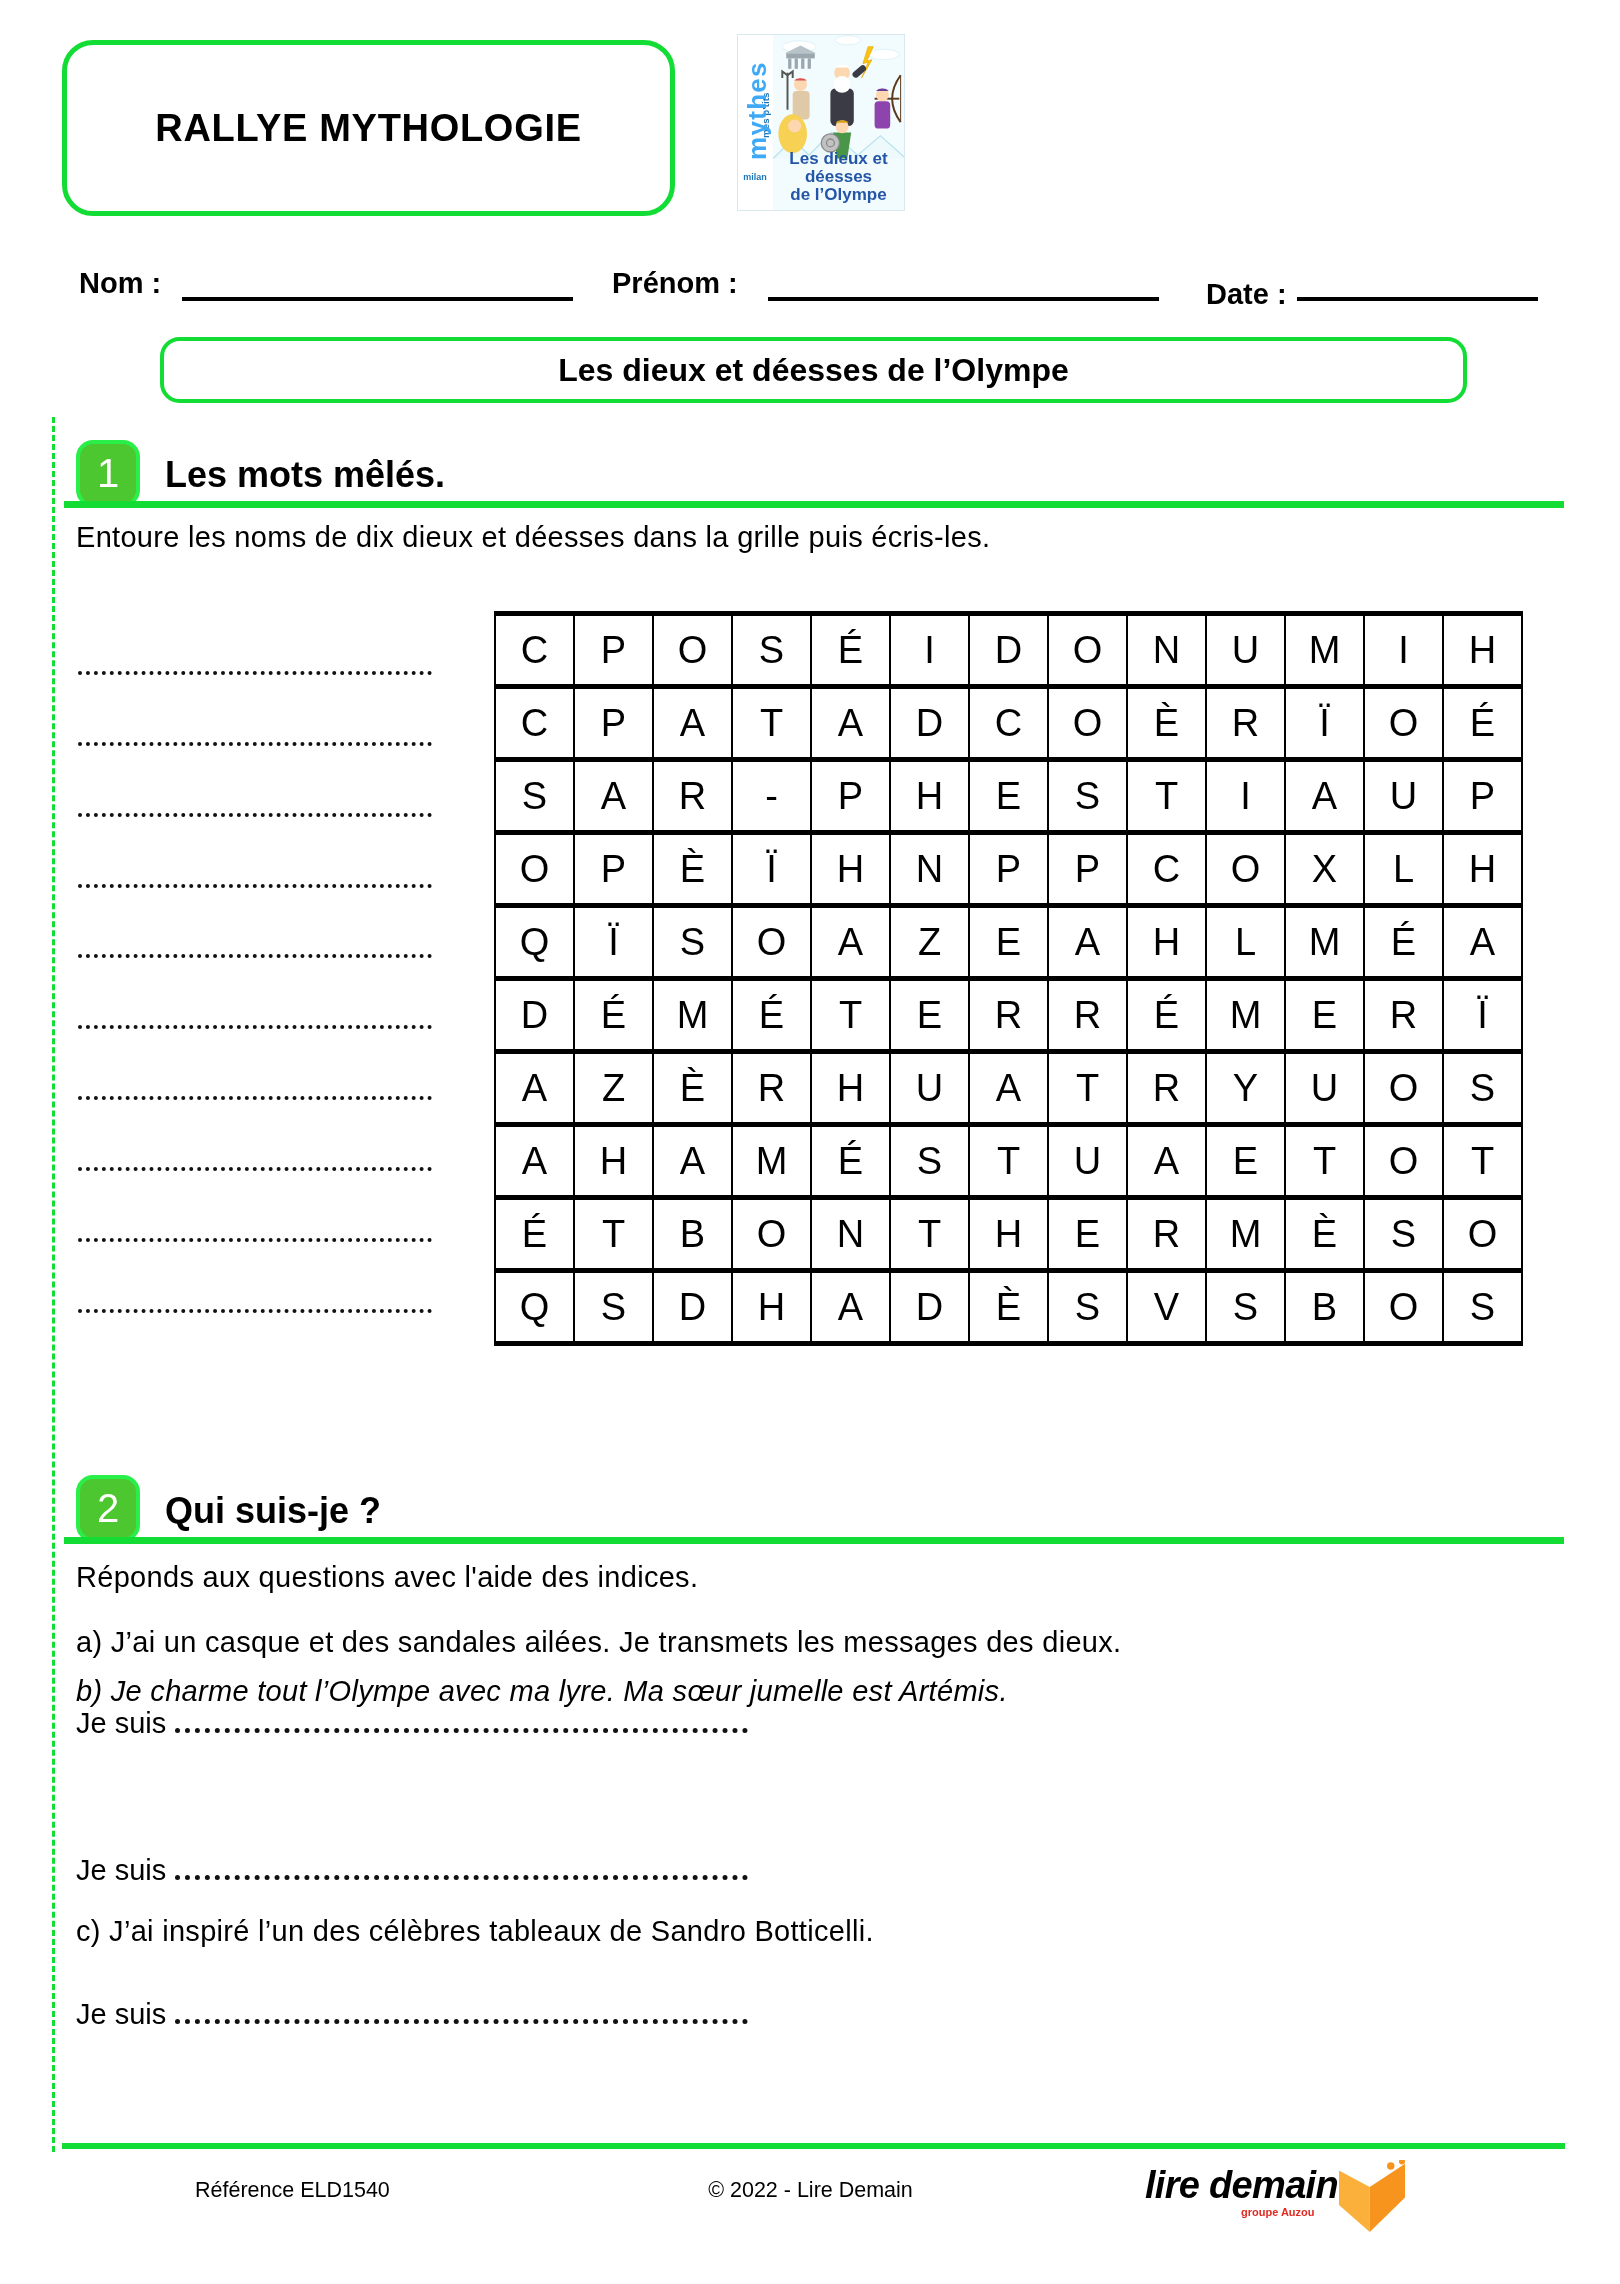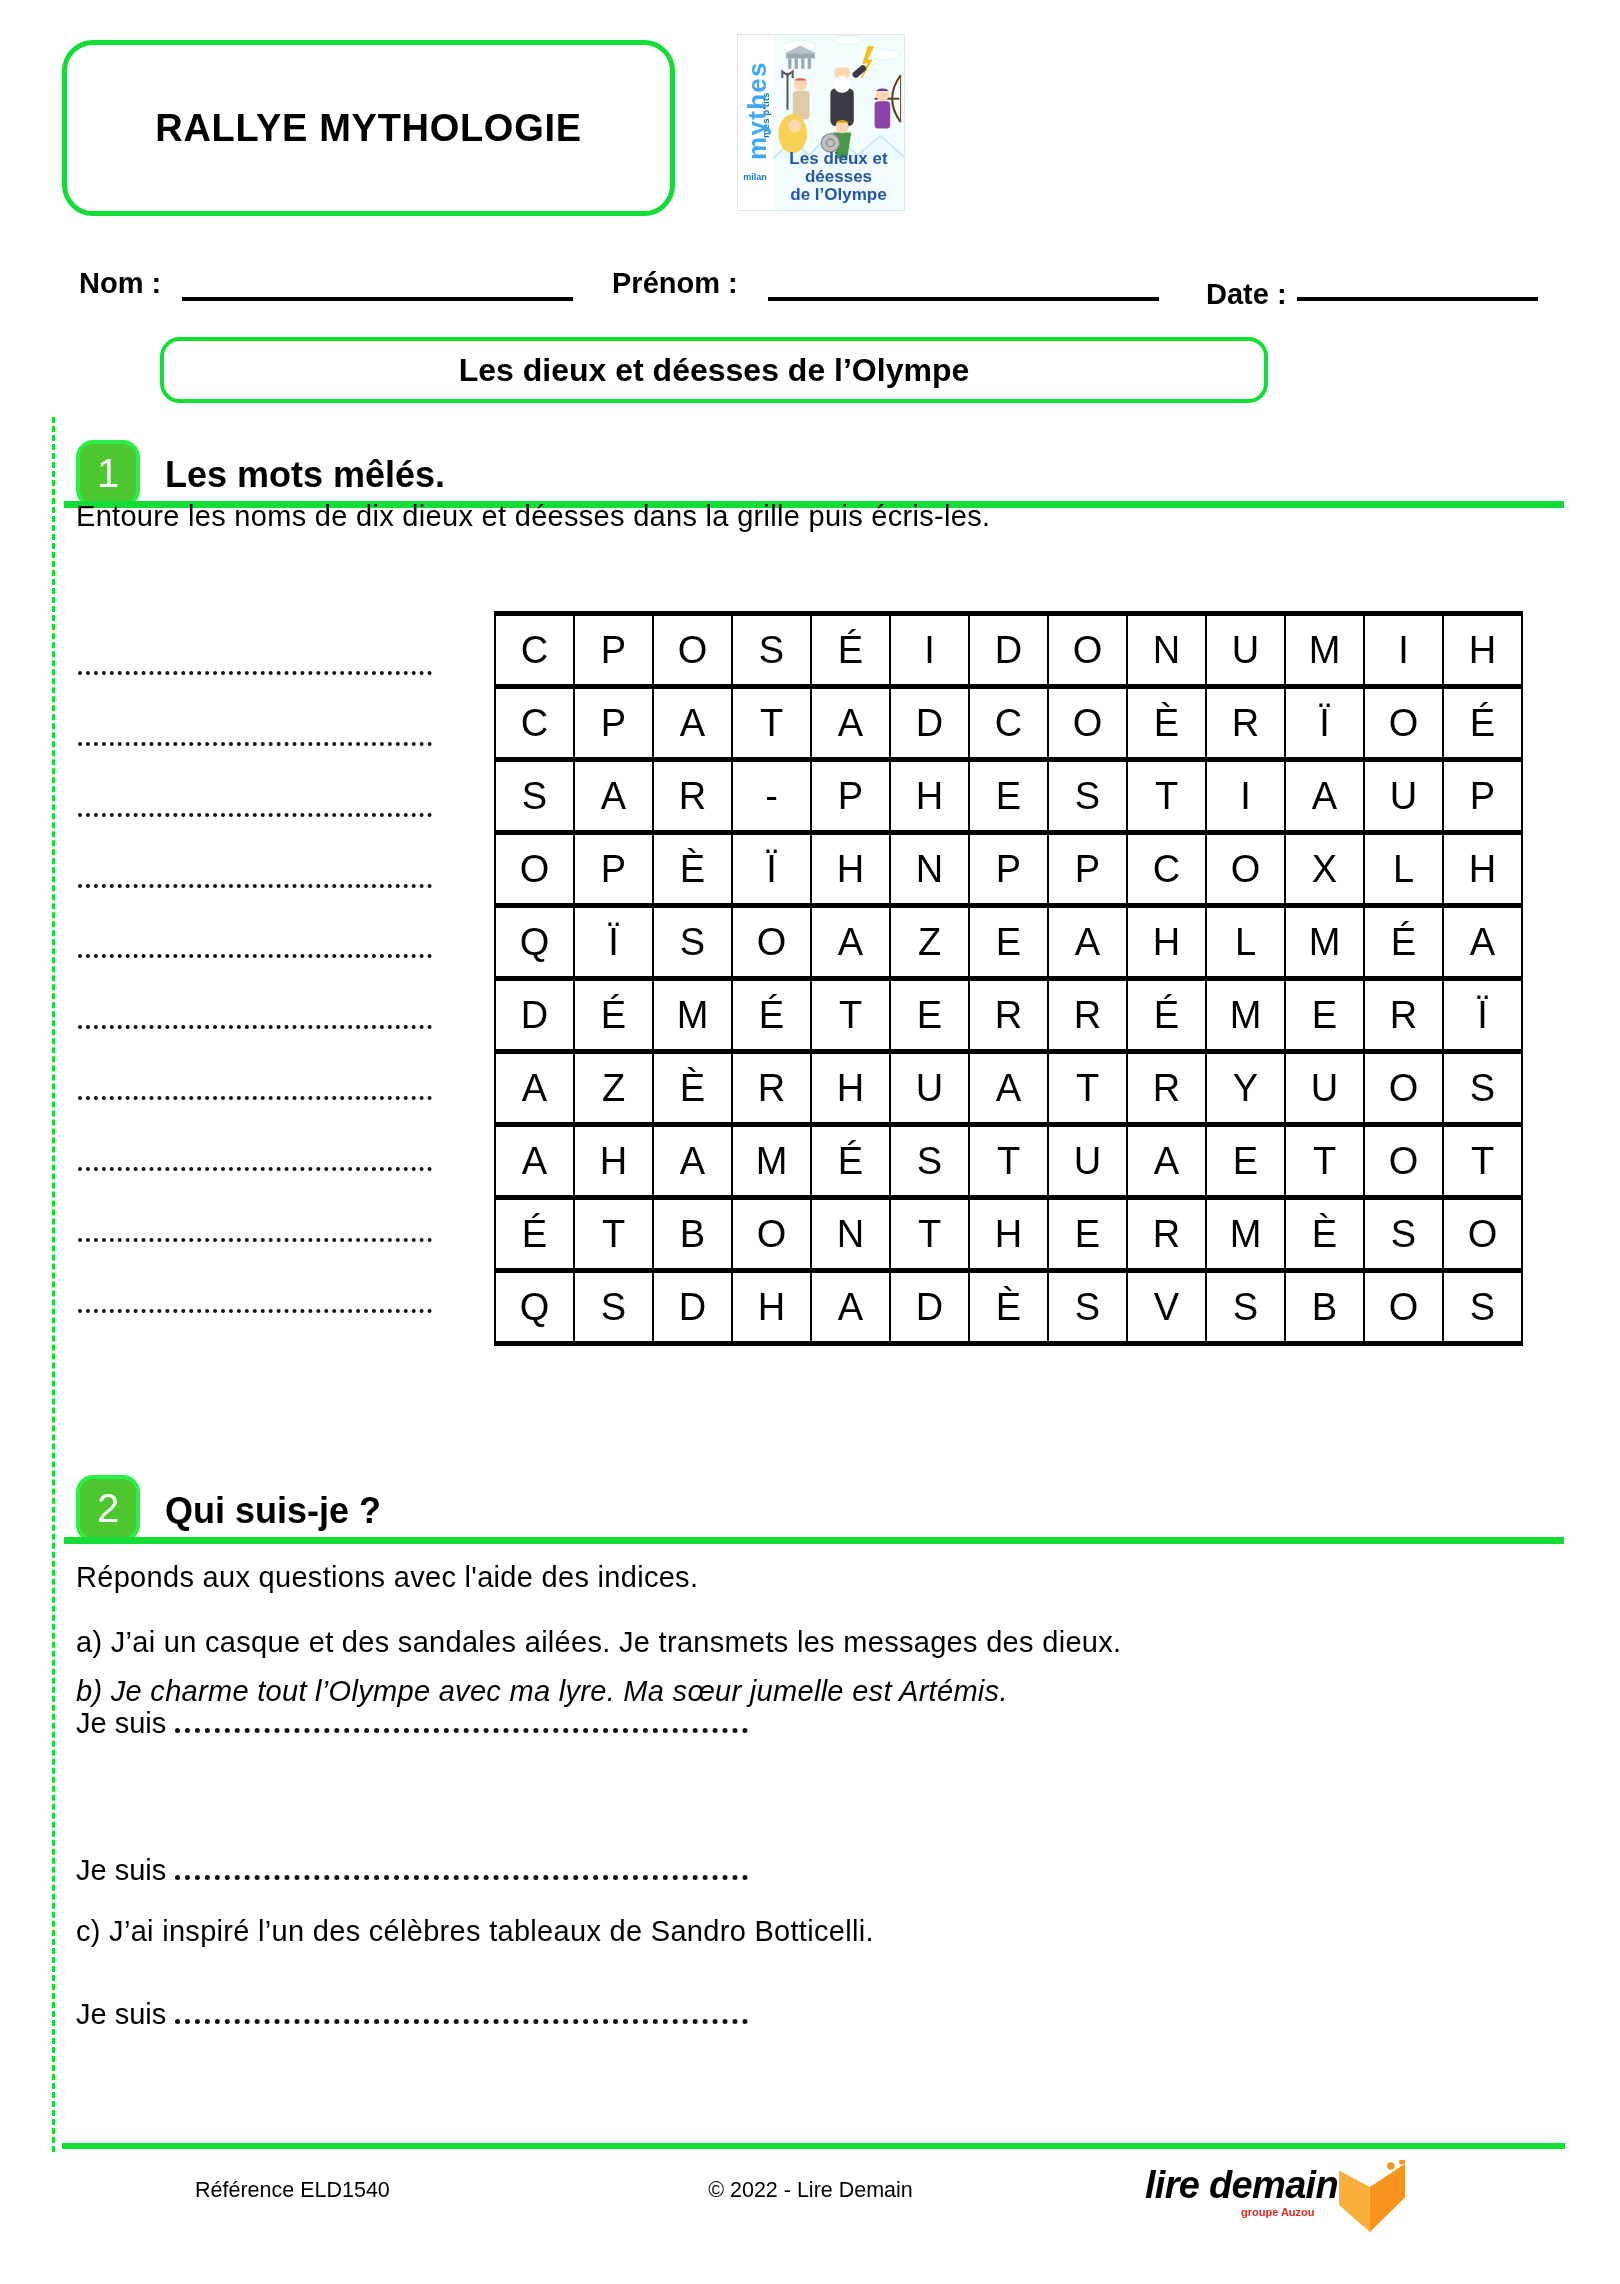--- a/index.html
+++ b/index.html
@@ -44,21 +44,21 @@
     color:var(--cover-blue);font-weight:bold;font-size:17px;line-height:18px;
   }
   .cover-art{position:absolute;left:35px;top:0;width:133px;height:130px;}
 
   
   .id-label{position:absolute;top:267px;font-size:29px;font-weight:bold;}
   .id-line{position:absolute;top:297px;height:0;border-bottom:4.6px solid #000;}
 
   
   .banner{
-    position:absolute;left:160px;top:337px;width:1108px;height:66px;
+    position:absolute;left:160px;top:337px;width:1307px;height:66px;
     border:4.6px solid var(--green);border-radius:19.5px;background:#fff;
     display:flex;align-items:center;justify-content:center;
     font-size:32px;font-weight:bold;
   }
 
   
   .badge{
     position:absolute;width:64px;height:67px;background:var(--badge-fill);
     border:4.6px solid var(--badge-border);border-radius:17px;color:#fff;
     font-size:40px;display:flex;align-items:center;justify-content:center;
@@ -71,21 +71,21 @@
   .sec-line{position:absolute;left:64px;width:1500px;height:7.2px;background:var(--green);}
   #sec1-line{top:501px;}
   #sec2-line{top:1537px;}
 
   .left-dash{
     position:absolute;left:52px;top:417px;height:1735px;width:0;
     border-left:3.3px dashed var(--green);
   }
 
   .body-text{position:absolute;left:76px;font-size:29px;letter-spacing:0.3px;}
-  #instruction{top:500px;}
+  #instruction{top:521px;}
   #sec2-intro{top:1561px;}
 
   
   .ans-line{position:absolute;left:78px;width:354px;height:0;border-bottom:4.6px dotted #111;}
 
   
   #grid{position:absolute;left:494px;top:611px;border-collapse:collapse;}
   #grid td{
     width:79px;height:73px;border-left:2.6px solid #000;border-right:2.6px solid #000;
     border-top:5.9px solid #000;border-bottom:5.9px solid #000;

